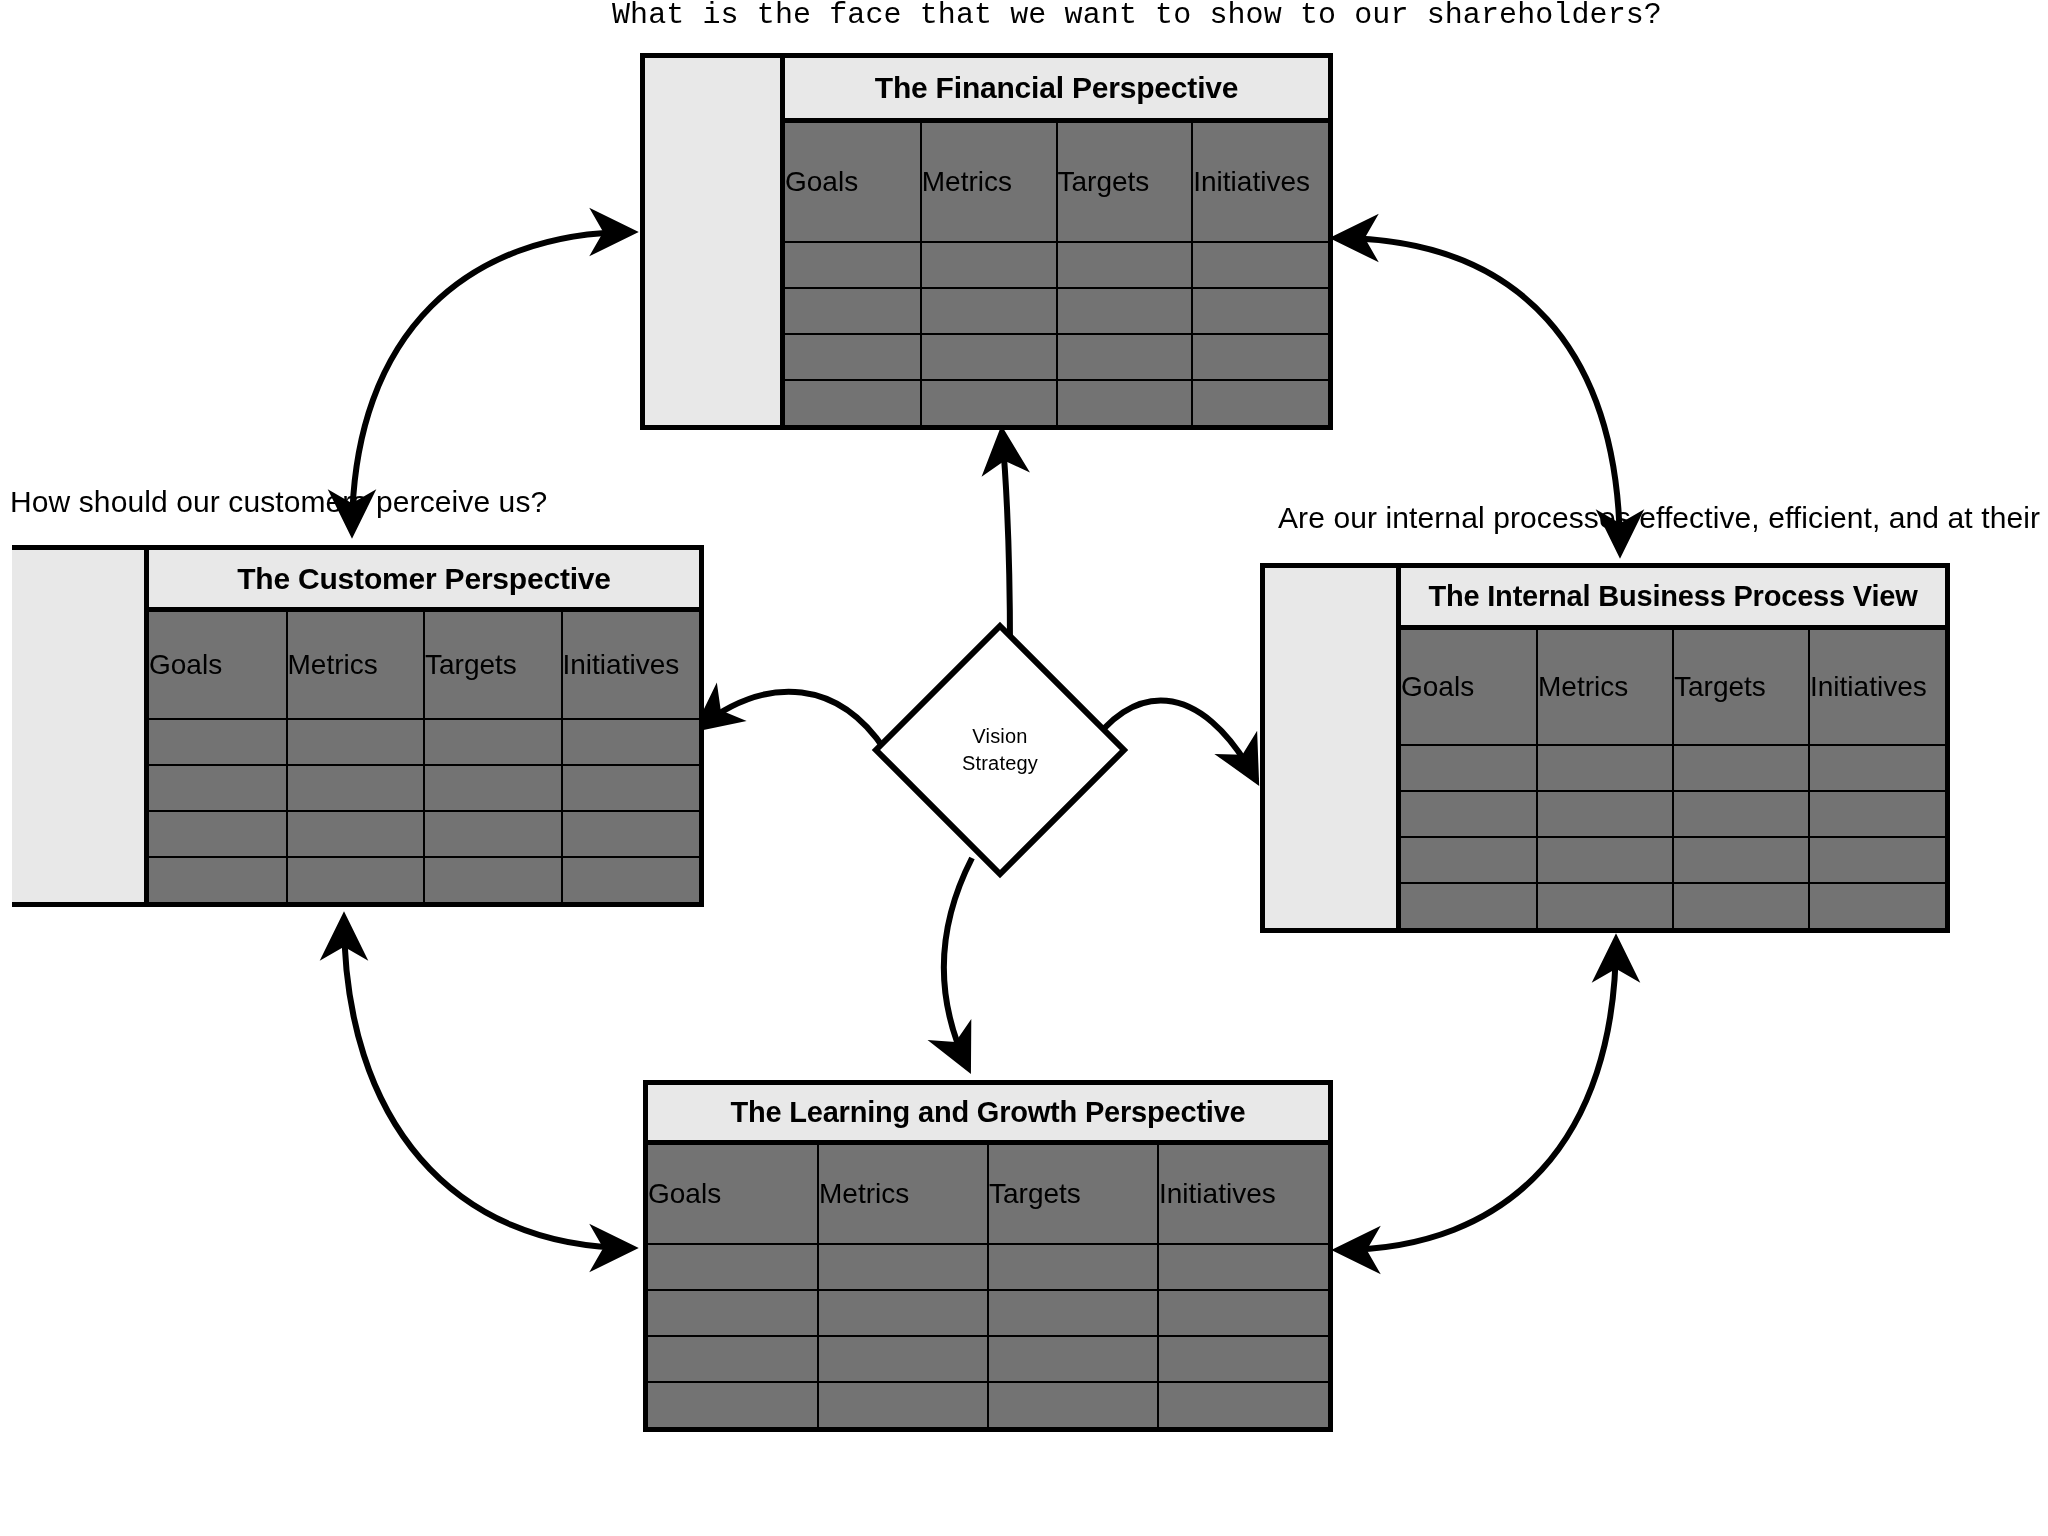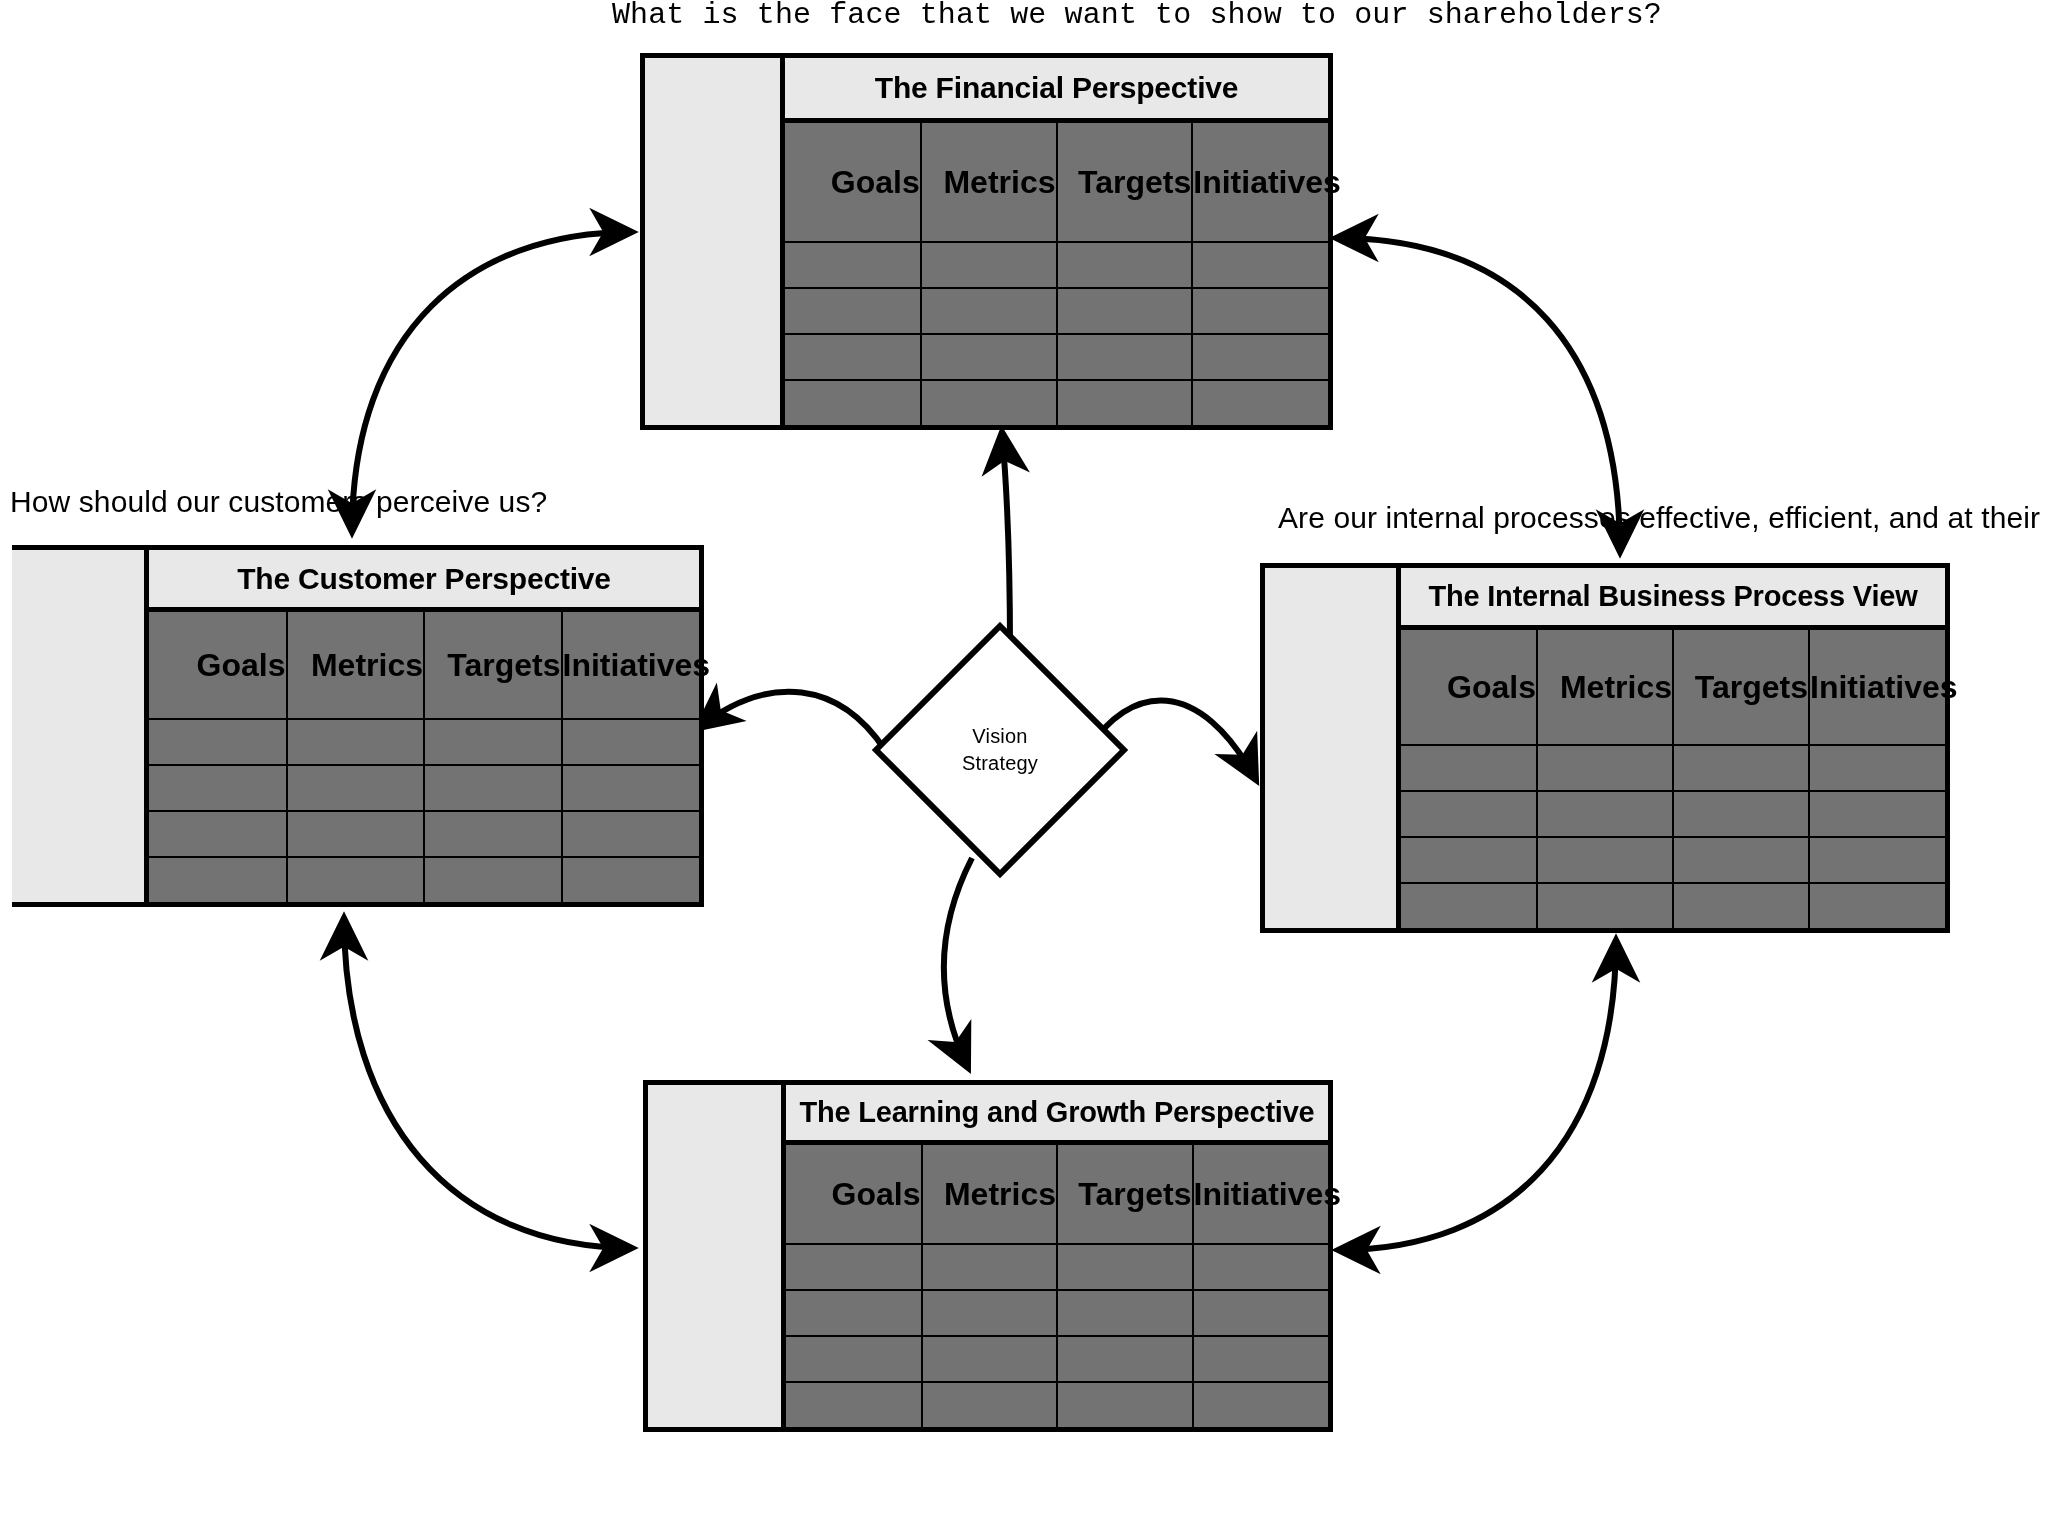--- a/index.html
+++ b/index.html
@@ -18,21 +18,21 @@
   
   .panel{position:absolute;box-sizing:border-box;border:5px solid #000;
          background:#737373;display:flex;}
   .panel .sidecol{background:#e8e8e8;box-sizing:border-box;border-right:5px solid #000;flex:0 0 auto;}
   .panel .body{flex:1 1 auto;display:flex;flex-direction:column;min-width:0;}
   .panel .ttl{background:#e8e8e8;box-sizing:border-box;border-bottom:5px solid #000;
               display:flex;align-items:center;justify-content:center;
               font-weight:bold;font-size:30px;letter-spacing:-0.2px;white-space:nowrap;flex:0 0 auto;}
   .panel table{border-collapse:collapse;width:100%;table-layout:fixed;flex:1 1 auto;}
   .panel td,.panel th{border:2px solid #000;padding:0;margin:0;font-weight:normal;}
-  .panel th{font-size:32px;font-weight:bold;text-align:right;letter-spacing:0px;}
+  .panel th{font-size:28px;font-weight:normal;text-align:left;letter-spacing:0px;}
   .panel tr td{height:44px;}
   .panel tr:first-child th{border-top:0;}
   .panel td:first-child,.panel th:first-child{border-left:0;}
   .panel td:last-child,.panel th:last-child{border-right:0;}
   .panel tr:last-child td{border-bottom:0;}
 
   
   .panel.clipleft{border-left:0;}
 
   
@@ -196,21 +196,21 @@
           <td></td>
           <td></td>
           <td></td>
           <td></td>
         </tr>
       </tbody>
         </table>
     </div>
   </div>
 
-  <div class="panel" style="left:643px;top:1080px;width:690px;height:352px;">
+  <div class="panel" style="left:643px;top:1080px;width:690px;height:352px;flex-direction:column;">
     <div class="sidecol" style="width:138px;"></div>
     <div class="body">
       <div class="ttl" style="height:60px;font-size:29px;">The Learning and Growth Perspective</div>
       <table>
         <tbody>
             <tr>
           <th>Goals</th>
           <th>Metrics</th>
           <th>Targets</th>
           <th>Initiatives</th>

